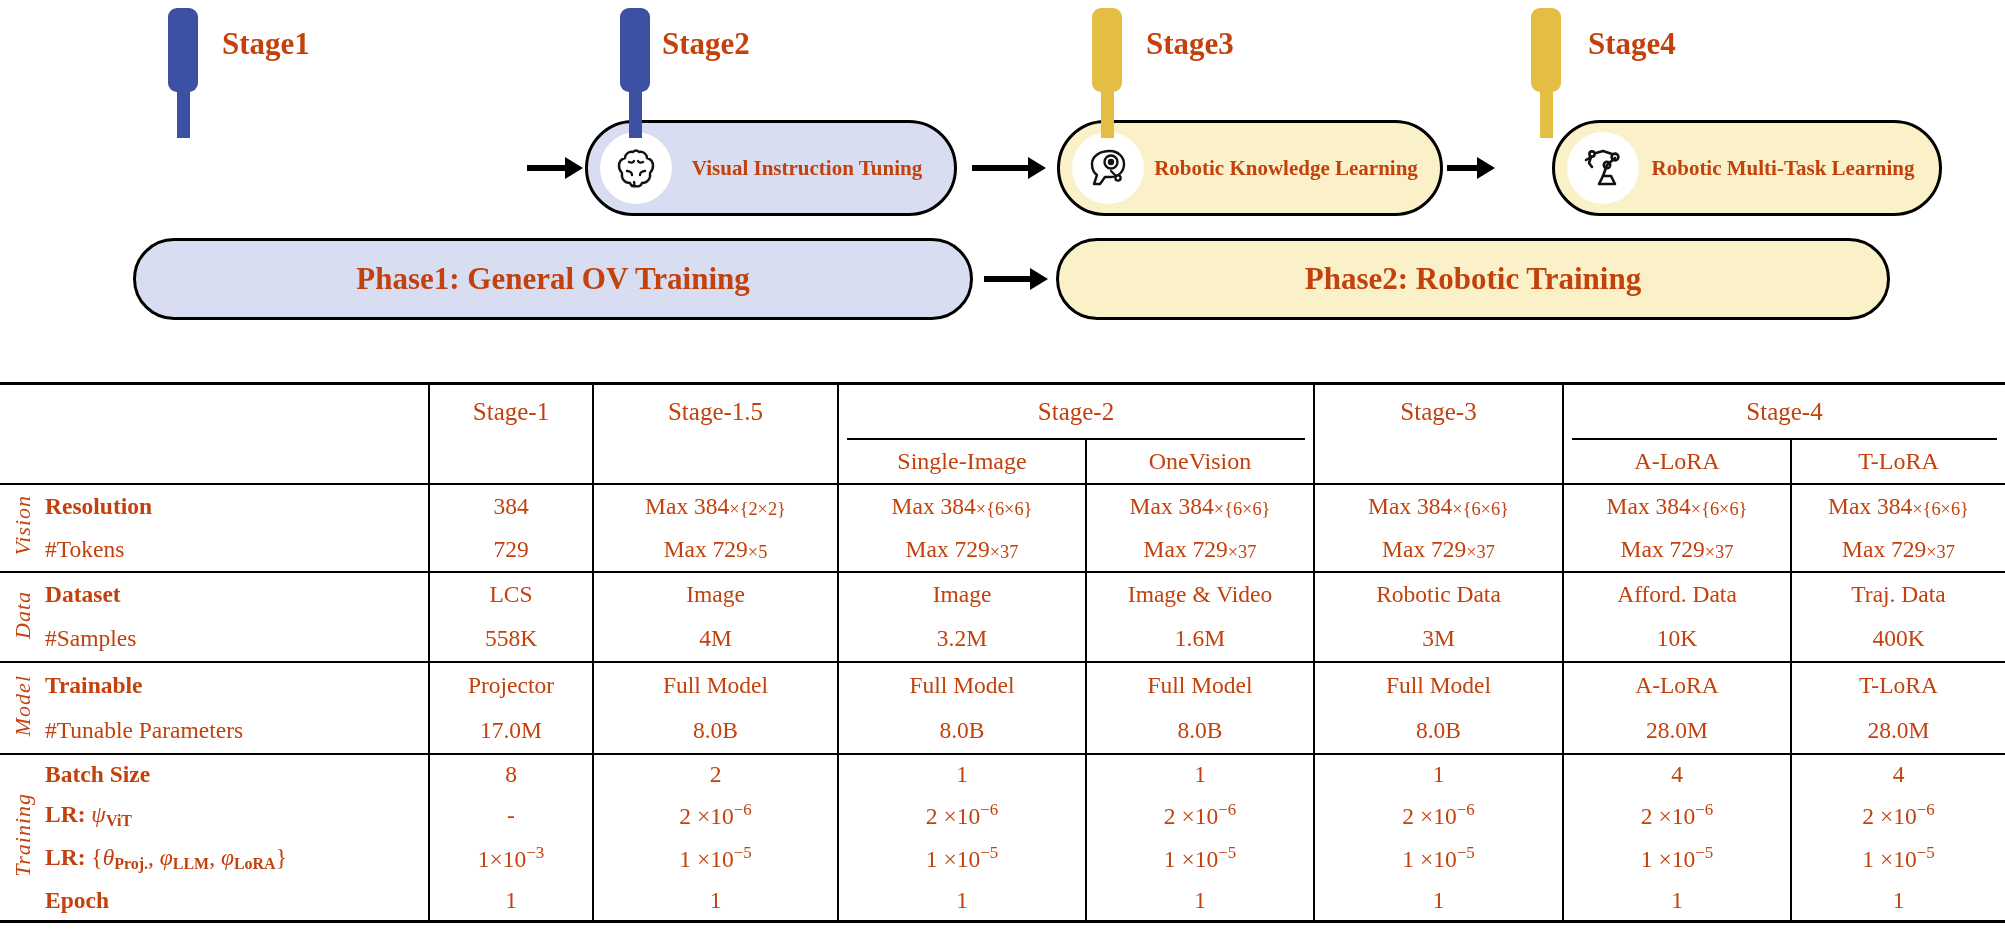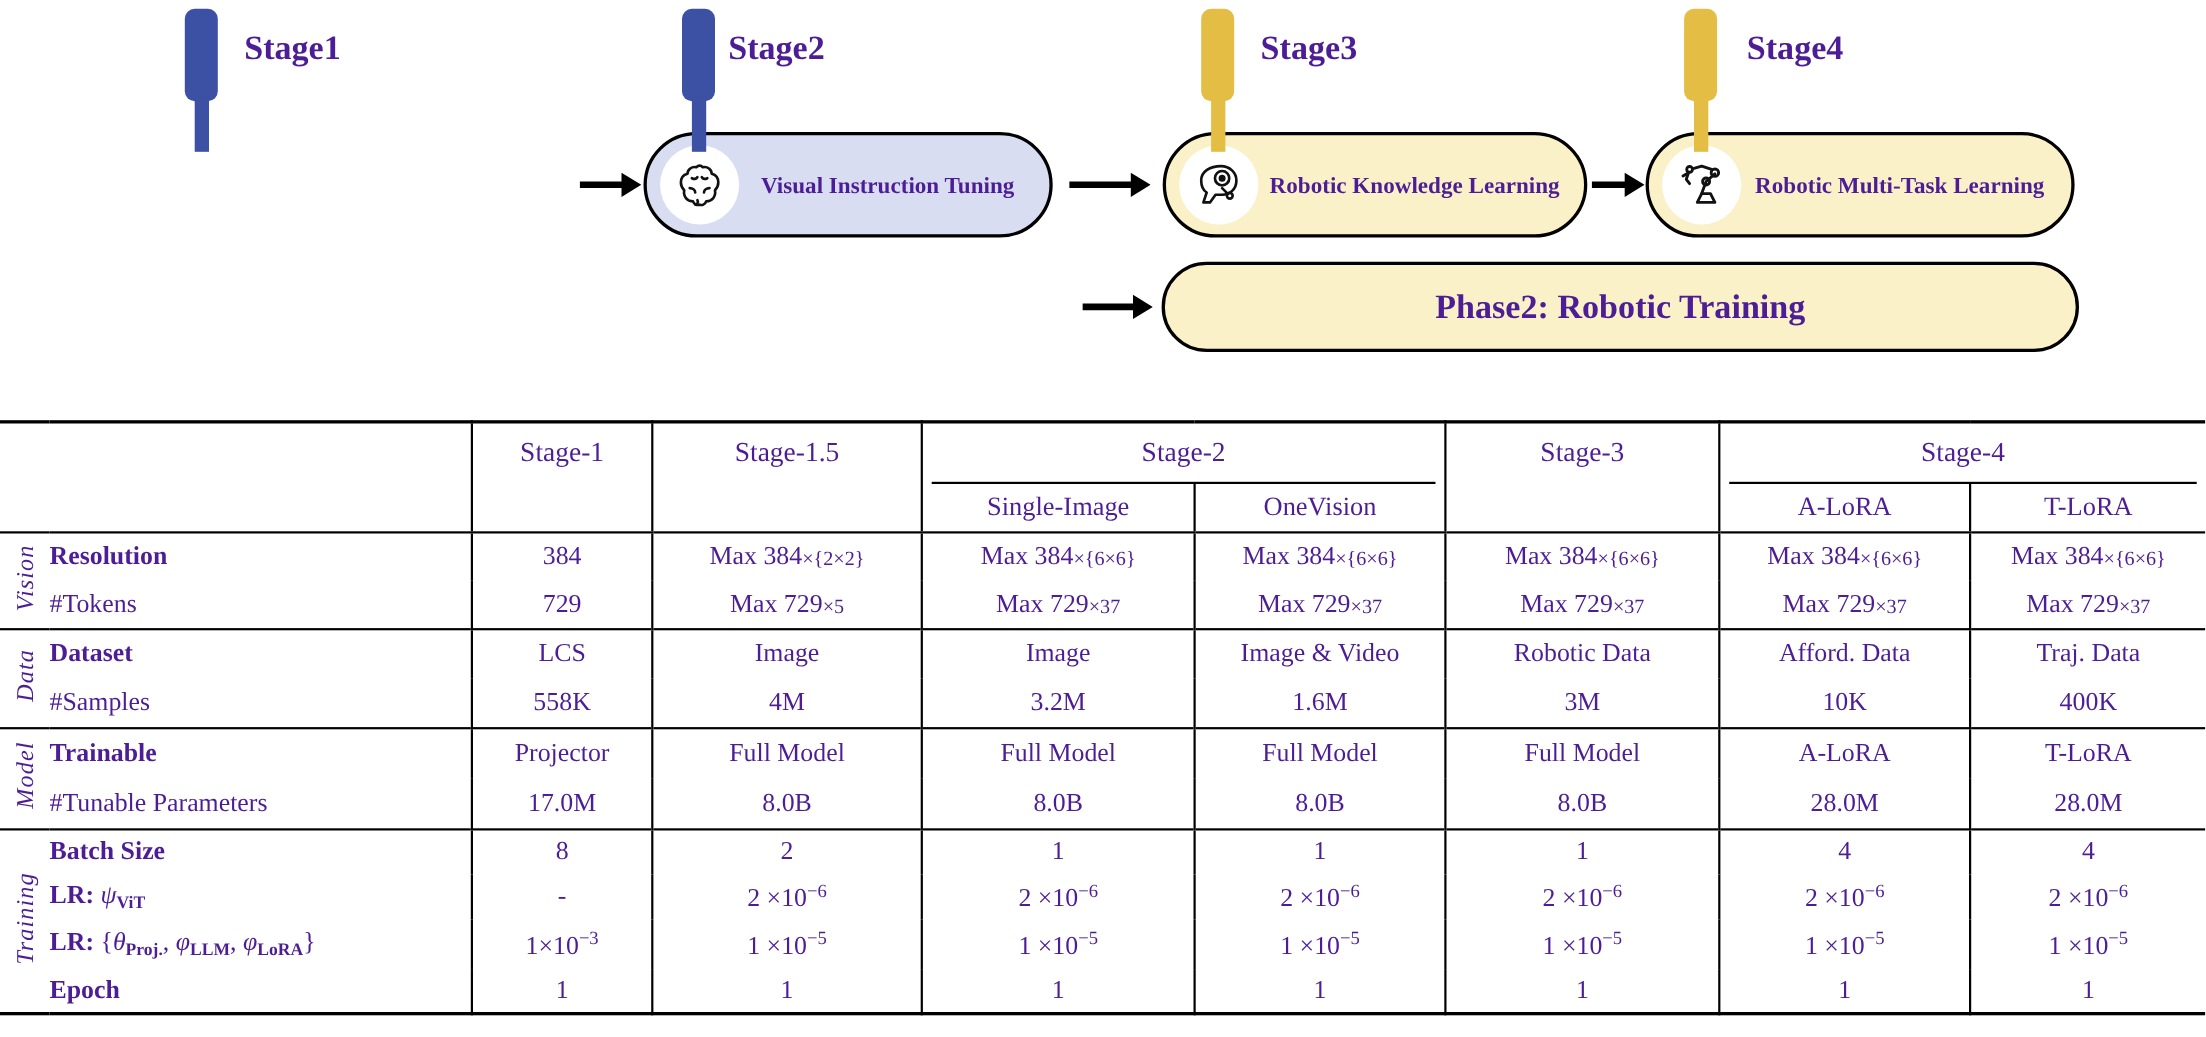--- a/index.html
+++ b/index.html
@@ -1,17 +1,17 @@
 <!DOCTYPE html>
 <html><head>
 <meta charset="utf-8">
 <style>
   html,body{margin:0;padding:0;background:#fff;}
   .canvas{position:relative;width:2005px;height:943px;background:#fff;overflow:hidden;
-          font-family:"Liberation Serif","DejaVu Serif",serif;color:#4c1d95;}
+          font-family:"Liberation Serif","DejaVu Serif",serif;color:#c2410c;}
 
   
   .pin{position:absolute;display:flex;flex-direction:column;align-items:center;z-index:2;}
   .pin .head{width:30px;height:84px;border-radius:9px;}
   .pin .stem{width:13px;height:50px;margin-top:-4px;}
   .pin.blue .head,.pin.blue .stem{background:#3c51a3;}
   .pin.yellow .head,.pin.yellow .stem{background:#e4bd45;}
 
   .stage-label{position:absolute;top:26px;font-size:31px;font-weight:bold;z-index:4;}
 
@@ -125,37 +125,40 @@
     </div>
   </div>
 
   <div class="arrow" style="left:1447px;top:155px;">
     <svg width="48" height="26" viewBox="0 0 48 26">
         <line x1="0" y1="13" x2="32" y2="13" stroke="#000" stroke-width="6"></line>
         <polygon points="30,2 48,13 30,24" fill="#000"></polygon>
       </svg>
   </div>
 
-  <div class="pill yellow" style="left:1496px;width:390px;">
+  <div class="pill yellow" style="left:1552px;width:390px;">
     <div class="icon-circle">
       <svg width="48" height="48" viewBox="0 0 48 48" fill="none" stroke="#111" stroke-width="2.6" stroke-linecap="round" stroke-linejoin="round">
         <path d="M20 40h16l-4-8h-8z"></path>
         <path d="M24 32l4-11 8-7"></path>
         <circle cx="28" cy="21" r="3.2"></circle>
         <circle cx="36" cy="13" r="3.4"></circle>
         <path d="M33 10l-9-3-7 2"></path>
         <circle cx="13" cy="10" r="2.6"></circle>
         <path d="M12 13l-2 6 3 4M12 13l-5 3"></path>
       </svg>
     </div>
     <div class="pill-text">
       <span class="inner">Robotic Multi-Task Learning</span>
     </div>
   </div>
 
+  <div class="phase blue" style="left:133px;width:840px;">
+    <span>Phase1: General OV Training</span>
+  </div>
   <div class="arrow" style="left:984px;top:266px;">
     <svg width="64" height="26" viewBox="0 0 64 26">
         <line x1="0" y1="13" x2="48" y2="13" stroke="#000" stroke-width="6"></line>
         <polygon points="46,2 64,13 46,24" fill="#000"></polygon>
       </svg>
   </div>
   <div class="phase yellow" style="left:1056px;width:834px;">
     <span>Phase2: Robotic Training</span>
   </div>
 

